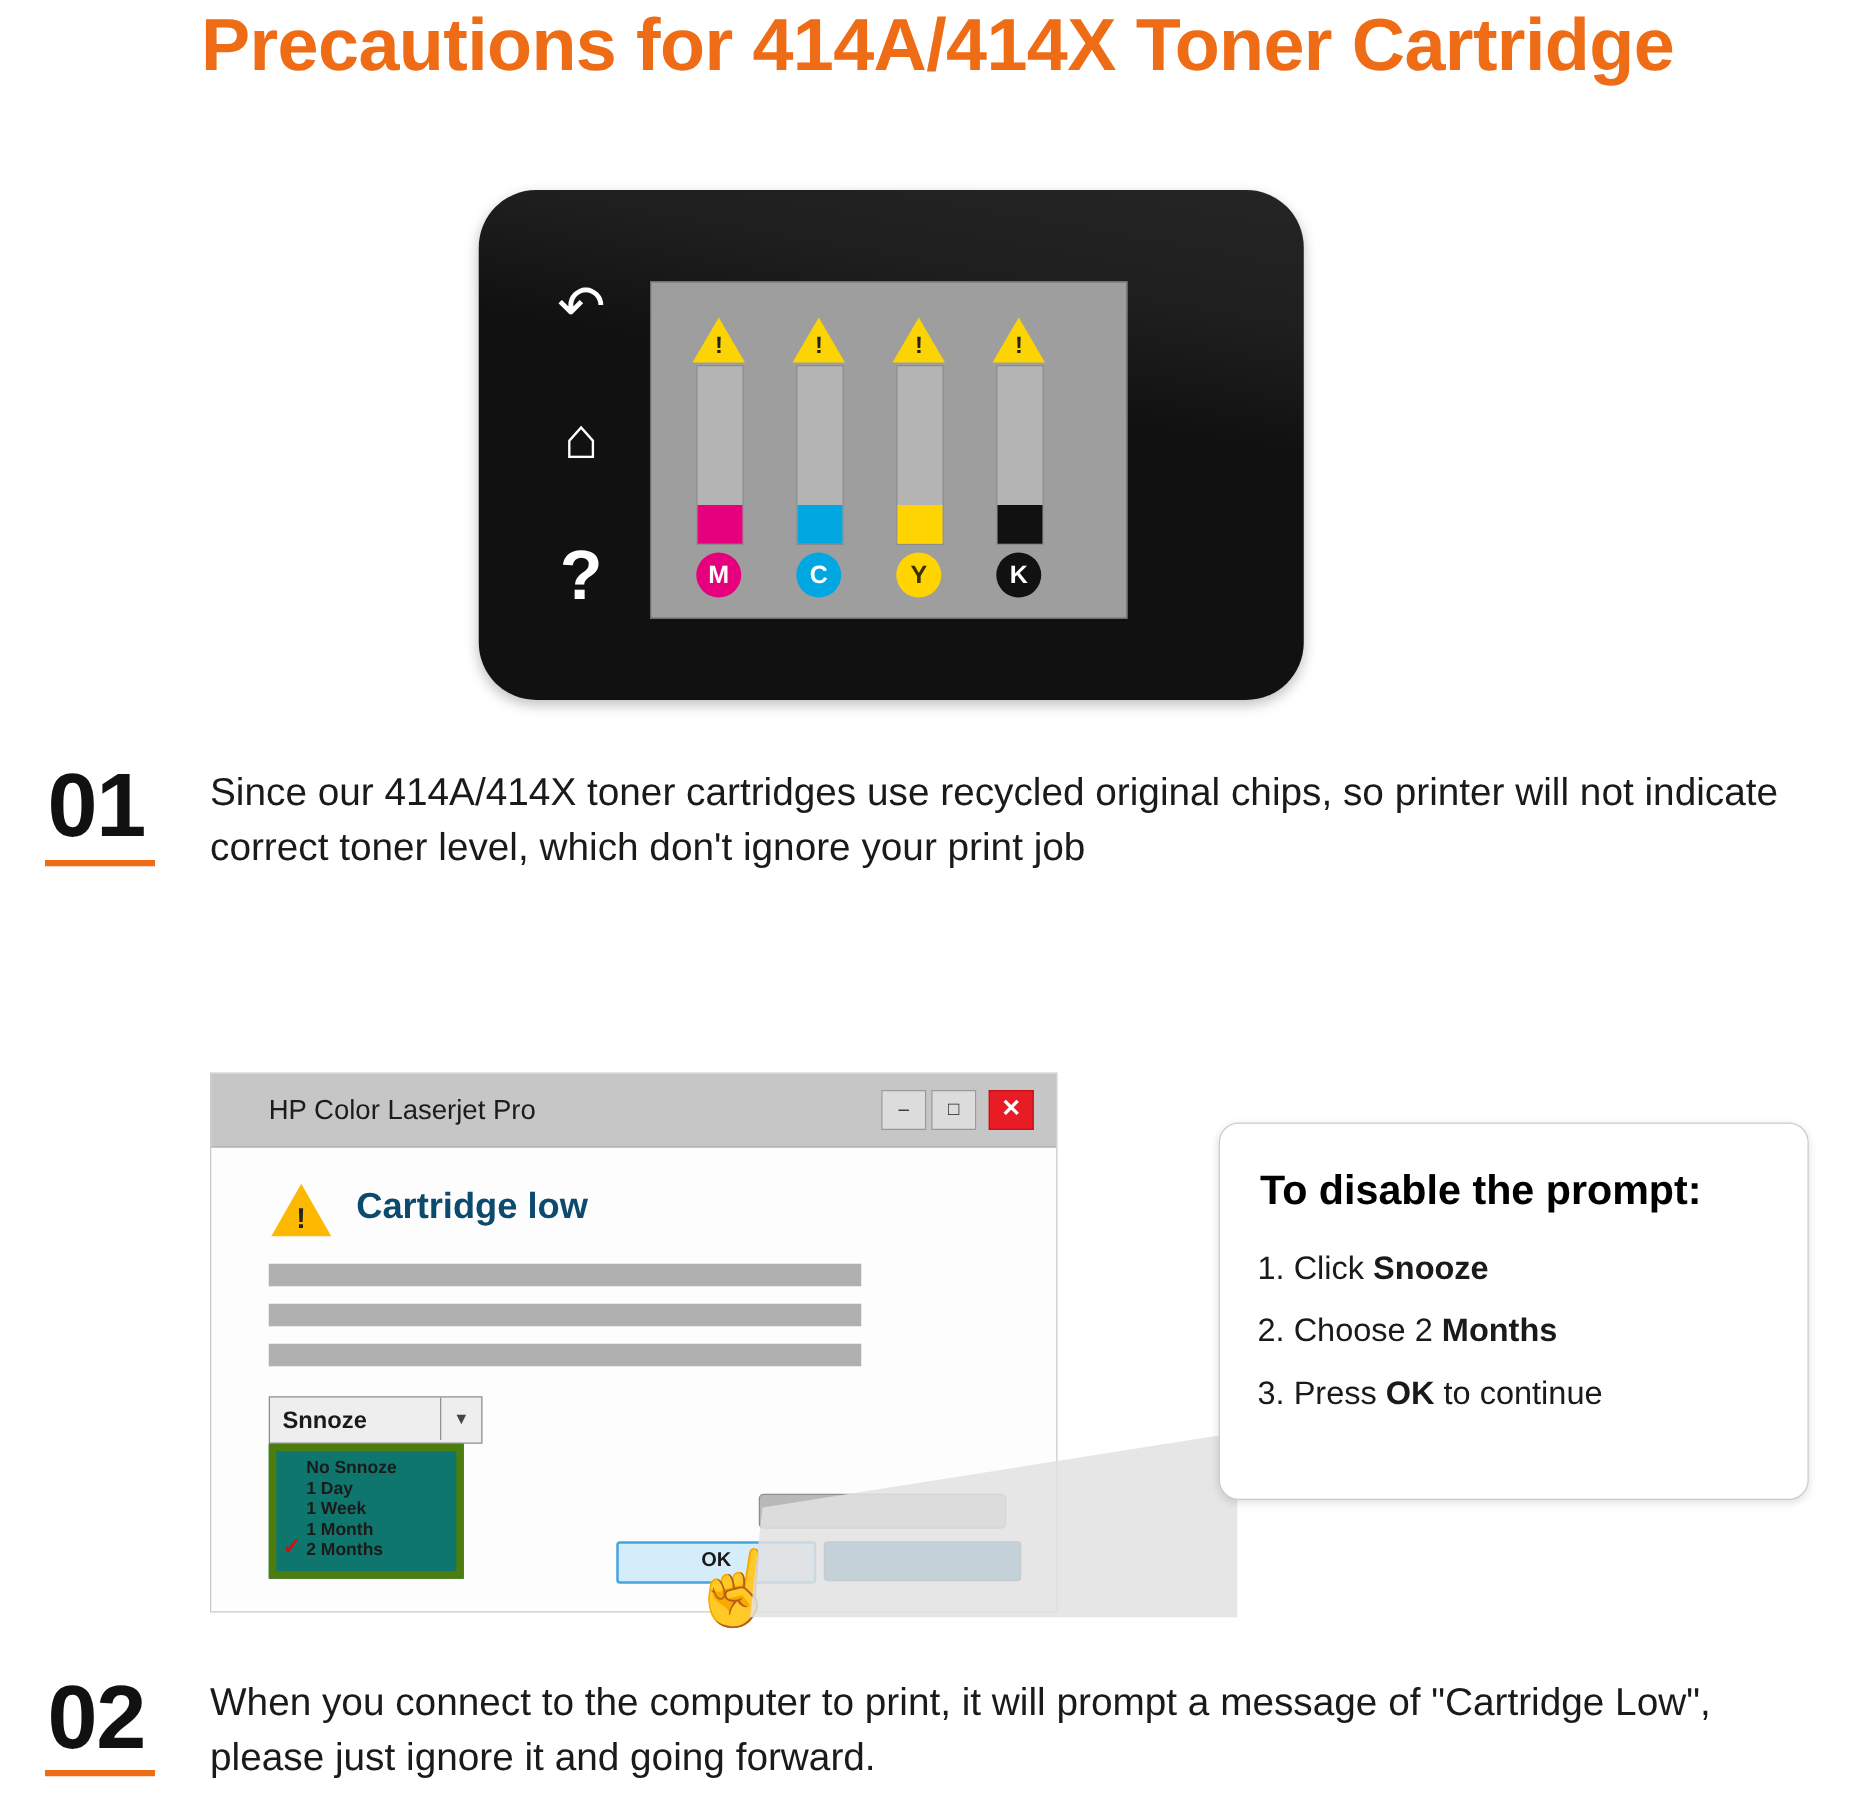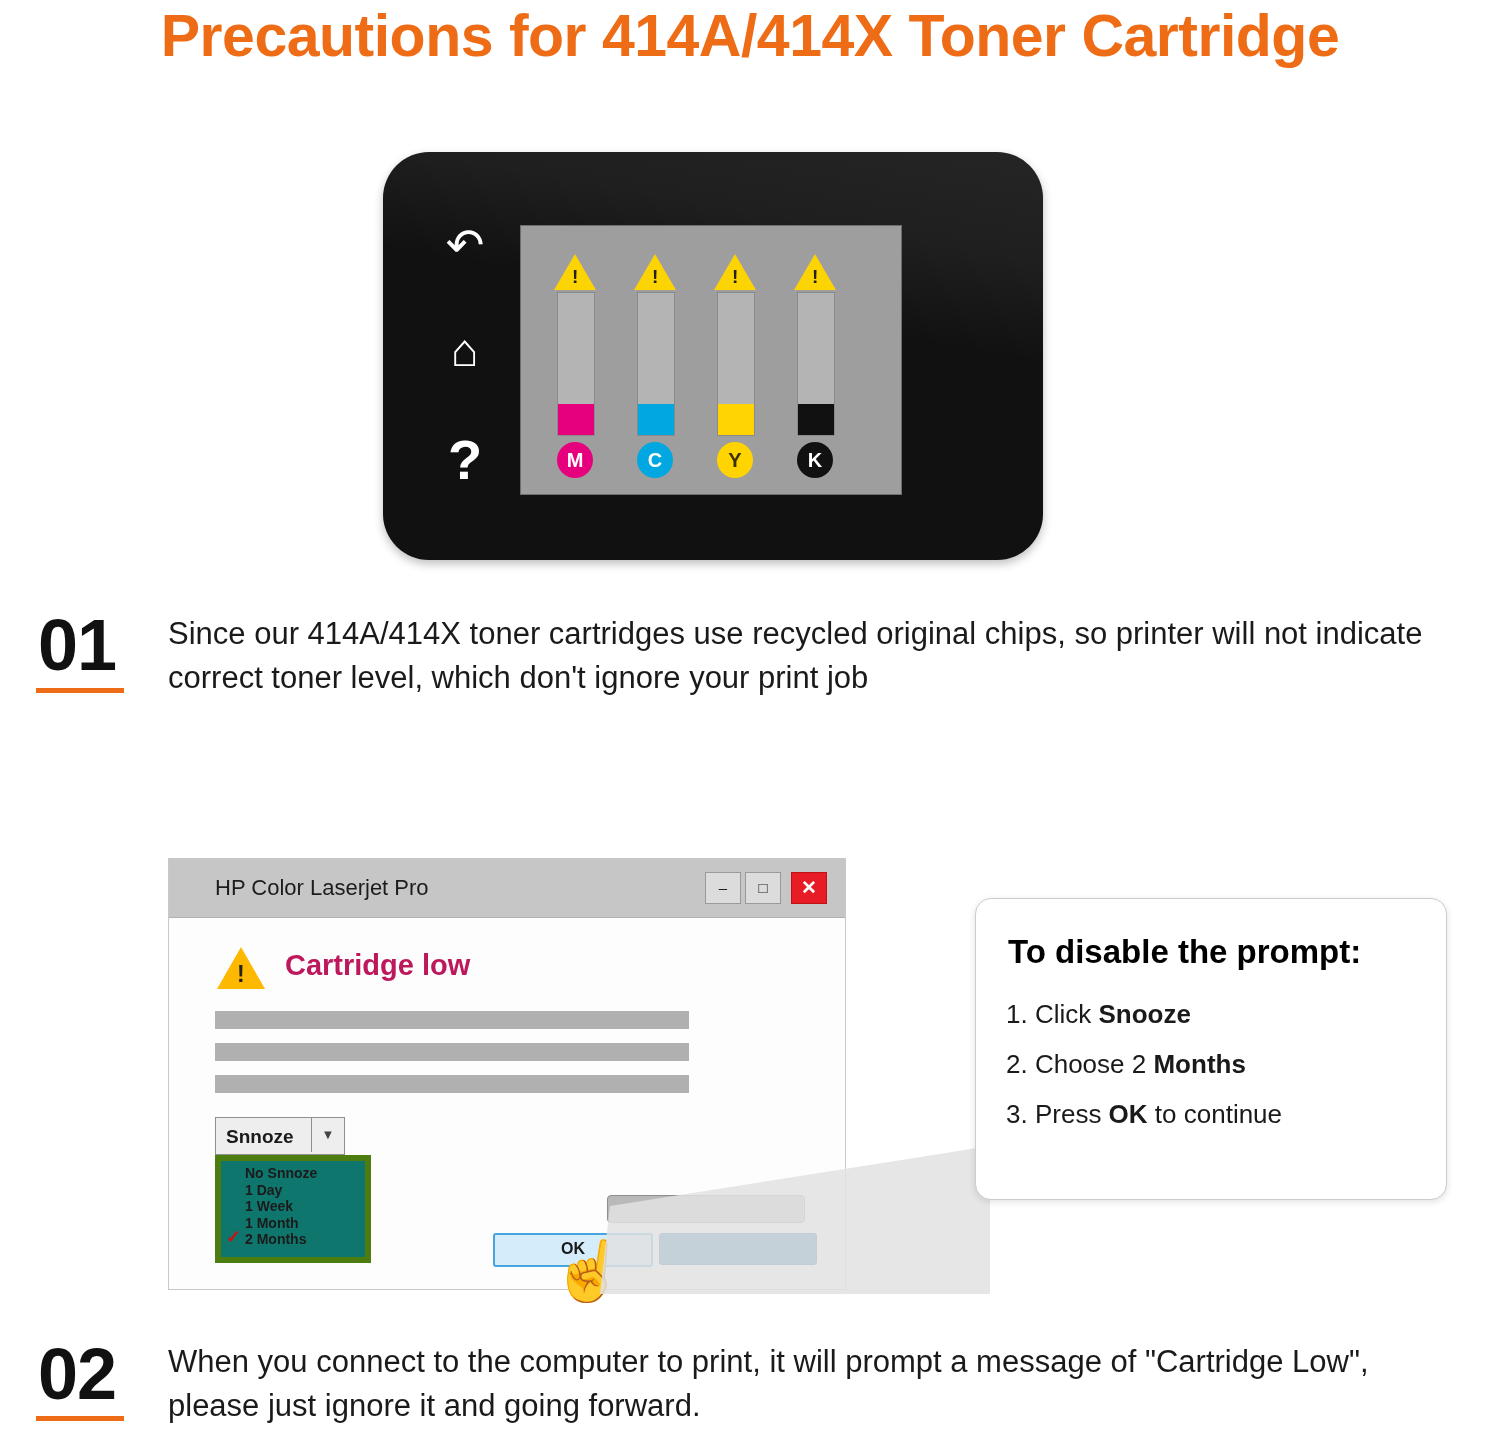--- a/index.html
+++ b/index.html
@@ -214,36 +214,37 @@
     font-size: 23px;
     font-weight: bold;
     color: #222;
   }
   .dlg-head {
     position: absolute;
     left: 116px;
     top: 90px;
     font-size: 29px;
     font-weight: bold;
-    color: #be185d;
+    color: #0c4a6e;
   }
   .dlg-line {
     position: absolute;
     left: 46px;
     height: 18px;
     background: #b0b0b0;
   }
   .snooze-box {
     position: absolute;
     left: 46px;
     top: 258px;
     width: 128px;
     height: 36px;
     background: #eeeeee;
     border: 1px solid #909090;
+    padding-left: 41px;
   }
   .snooze-label {
     position: absolute;
     left: 10px;
     top: 8px;
     font-size: 19px;
     font-weight: bold;
     color: #1a1a1a;
   }
   .snooze-arrow {

